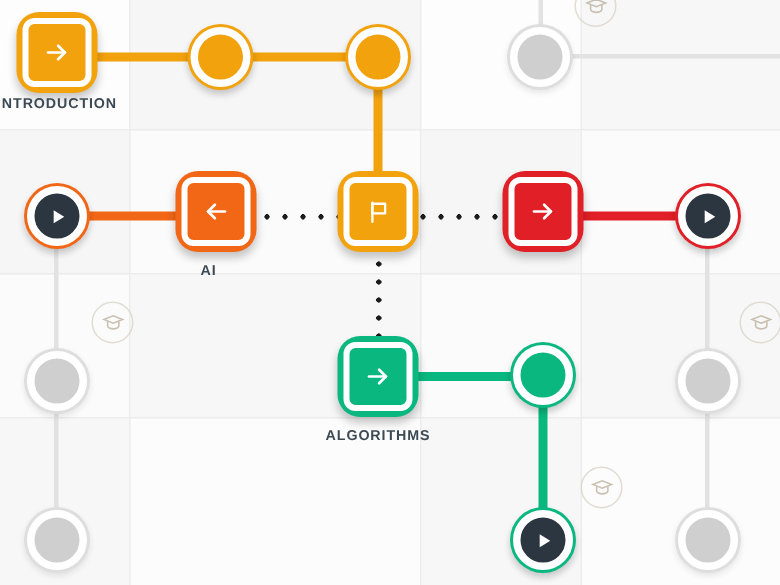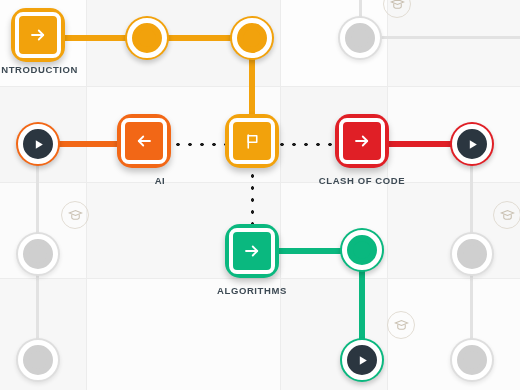--- a/index.html
+++ b/index.html
@@ -207,40 +207,39 @@
   <div class="label" style="left:38px;top:64px;">INTRODUCTION</div>
 
   <div class="node-sq" style="left:117px;top:114px;background:#f26716;">
     <div class="inner" style="background:#f26716;">
       <svg width="18" height="18" viewBox="0 0 24 24" fill="none" stroke="#ffffff" stroke-width="2.4" stroke-linecap="round" stroke-linejoin="round">
         <line x1="20" y1="12" x2="5" y2="12"></line>
           <polyline points="11,6 5,12 11,18"></polyline>
       </svg>
     </div>
   </div>
-  <div class="label" style="left:160px;top:175px;">AI</div>
+  <div class="label" style="left:139px;top:175px;">AI</div>
 
   <div class="node-sq" style="left:225px;top:114px;background:#f2a20c;">
     <div class="inner" style="background:#f2a20c;">
       <svg width="17" height="17" viewBox="0 0 24 24" fill="none" stroke="#ffffff" stroke-width="2.2" stroke-linecap="round" stroke-linejoin="round">
         <line x1="6" y1="3" x2="6" y2="21"></line>
         <path d="M6 4 H18 V13 H6 Z"></path>
       </svg>
     </div>
   </div>
 
   <div class="node-sq" style="left:335px;top:114px;background:#e01f26;">
     <div class="inner" style="background:#e01f26;">
       <svg width="18" height="18" viewBox="0 0 24 24" fill="none" stroke="#ffffff" stroke-width="2.4" stroke-linecap="round" stroke-linejoin="round">
         <line x1="4" y1="12" x2="19" y2="12"></line>
           <polyline points="13,6 19,12 13,18"></polyline>
       </svg>
     </div>
   </div>
-  <div class="label" style="left:362px;top:175px;">CLASH OF CODE</div>
 
   <div class="node-sq" style="left:225px;top:224px;background:#0ab87f;">
     <div class="inner" style="background:#0ab87f;">
       <svg width="18" height="18" viewBox="0 0 24 24" fill="none" stroke="#ffffff" stroke-width="2.4" stroke-linecap="round" stroke-linejoin="round">
         <line x1="4" y1="12" x2="19" y2="12"></line>
           <polyline points="13,6 19,12 13,18"></polyline>
       </svg>
     </div>
   </div>
   <div class="label" style="left:252px;top:285px;text-align:right;">ALGORITHMS</div>

